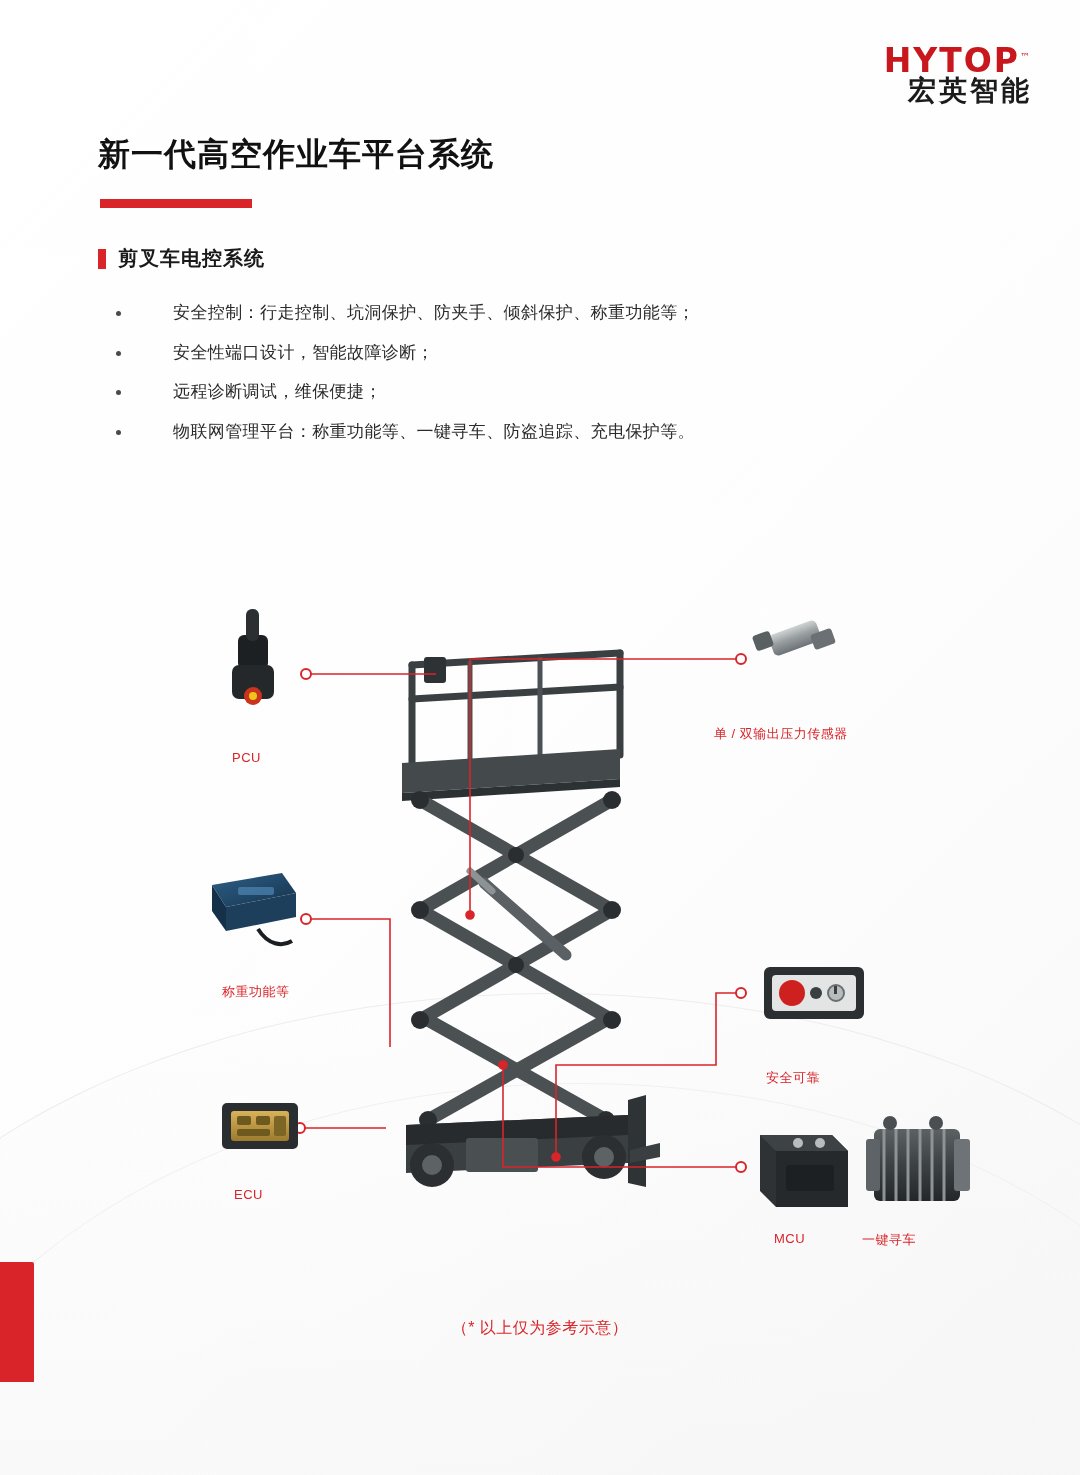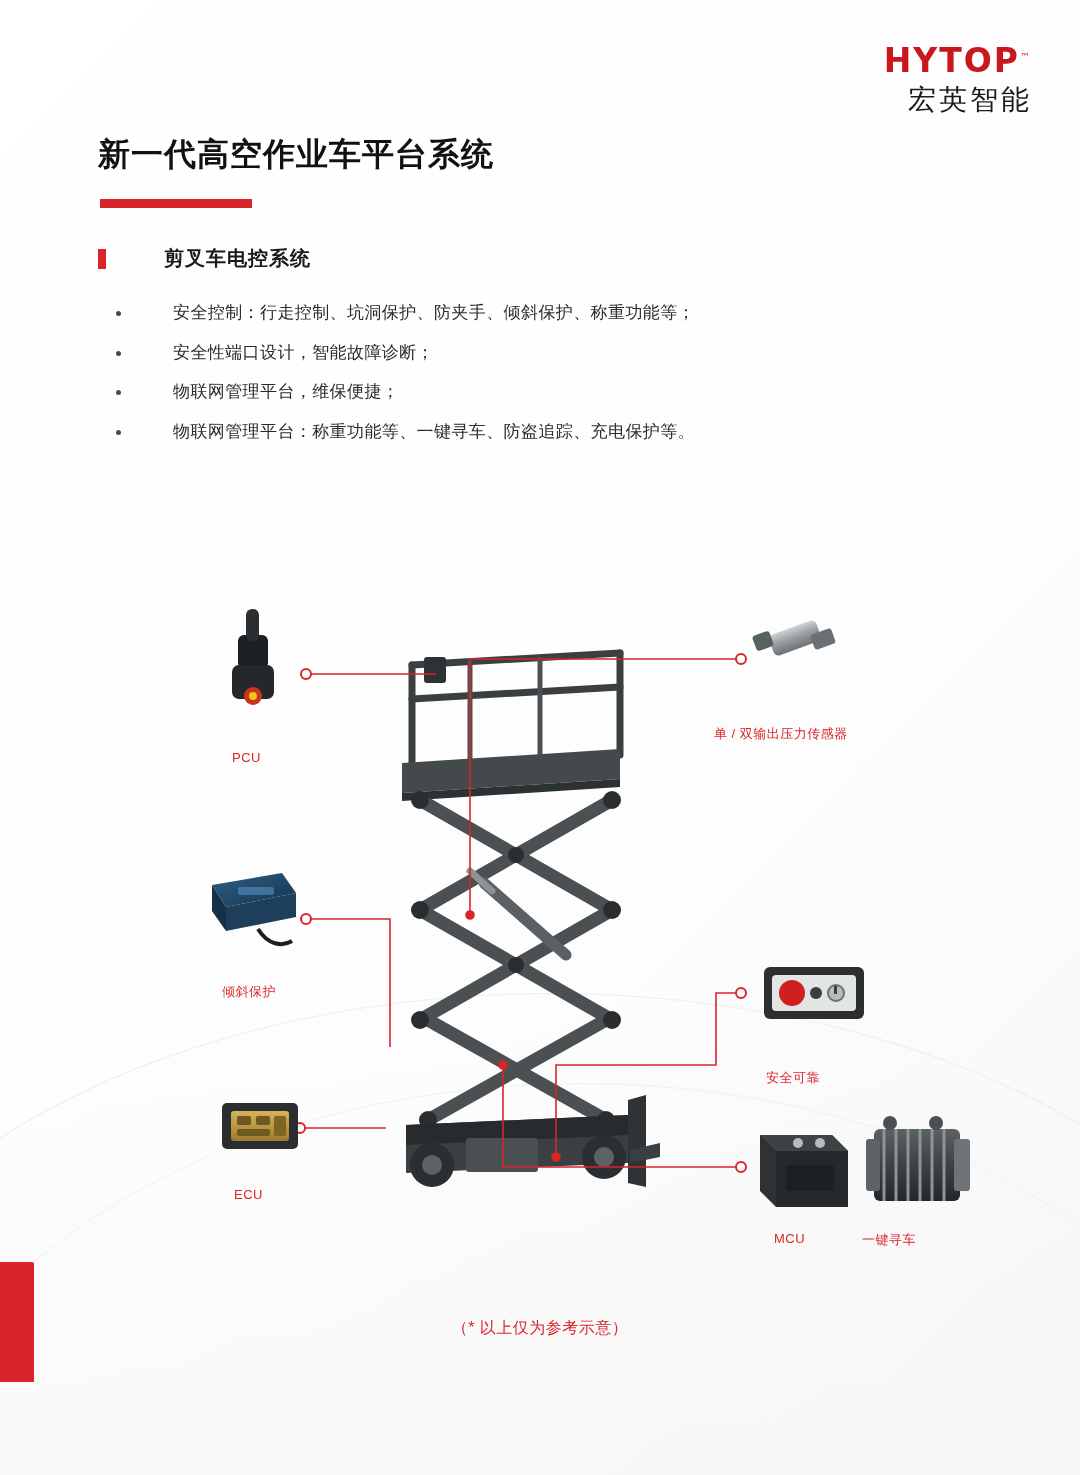--- a/index.html
+++ b/index.html
@@ -71,23 +71,22 @@
     color: #c8171d;
     position: relative;
     display: inline-block;
   }
   .logo-tm {
     font-size: 10px;
     vertical-align: super;
     font-weight: 400;
   }
   .logo-cn {
-    margin-top: 9px;
     font-size: 28px;
-    font-weight: 400;
+    font-weight: 700;
     color: #1b1b1b;
     letter-spacing: 3px;
   }
 
   
   .title {
     position: absolute;
     left: 98px;
     top: 133px;
     font-size: 32px;
@@ -105,21 +104,20 @@
     background: #d9252a;
   }
 
   
   .subtitle-row {
     position: absolute;
     left: 98px;
     top: 245px;
     display: flex;
     align-items: center;
-    gap: 46px;
   }
   .subtitle-tick {
     width: 8px;
     height: 20px;
     background: #d9252a;
     margin-right: 12px;
   }
   .subtitle {
     font-size: 20px;
     font-weight: 700;
@@ -211,21 +209,21 @@
     <div class="bullet">
       <div class="bullet-dot"></div>
       <div class="bullet-text">安全控制：行走控制、坑洞保护、防夹手、倾斜保护、称重功能等；</div>
     </div>
     <div class="bullet">
       <div class="bullet-dot"></div>
       <div class="bullet-text">安全性端口设计，智能故障诊断；</div>
     </div>
     <div class="bullet">
       <div class="bullet-dot"></div>
-      <div class="bullet-text">物联网管理平台，维保便捷；</div>
+      <div class="bullet-text">远程诊断调试，维保便捷；</div>
     </div>
     <div class="bullet">
       <div class="bullet-dot"></div>
       <div class="bullet-text">物联网管理平台：称重功能等、一键寻车、防盗追踪、充电保护等。</div>
     </div>
   </div>
 
   <div class="diagram">
     <svg width="1080" height="700" viewBox="0 0 1080 700">
       <defs>
@@ -398,21 +396,21 @@
         </g>
         <rect x="866" y="544" width="14" height="52" rx="3" fill="#5d6366"></rect>
         <rect x="954" y="544" width="16" height="52" rx="3" fill="#6d7376"></rect>
         <circle cx="890" cy="528" r="7" fill="#4a4f52"></circle>
         <circle cx="936" cy="528" r="7" fill="#4a4f52"></circle>
       </g>
     </svg>
 
     <div class="callout-label" style="left:232px; top:155px;">PCU</div>
     <div class="callout-label" style="left:714px; top:130px;">单 / 双输出压力传感器</div>
-    <div class="callout-label" style="left:222px; top:388px;">倾斜保护</div>
+    <div class="callout-label" style="left:222px; top:388px;">称重功能等</div>
     <div class="callout-label" style="left:766px; top:474px;">安全可靠</div>
     <div class="callout-label" style="left:234px; top:592px;">ECU</div>
     <div class="callout-label" style="left:774px; top:636px;">MCU</div>
     <div class="callout-label" style="left:862px; top:636px;">一键寻车</div>
   </div>
 
   <div class="footnote">（* 以上仅为参考示意）</div>
 </div>
 
 </body></html>

